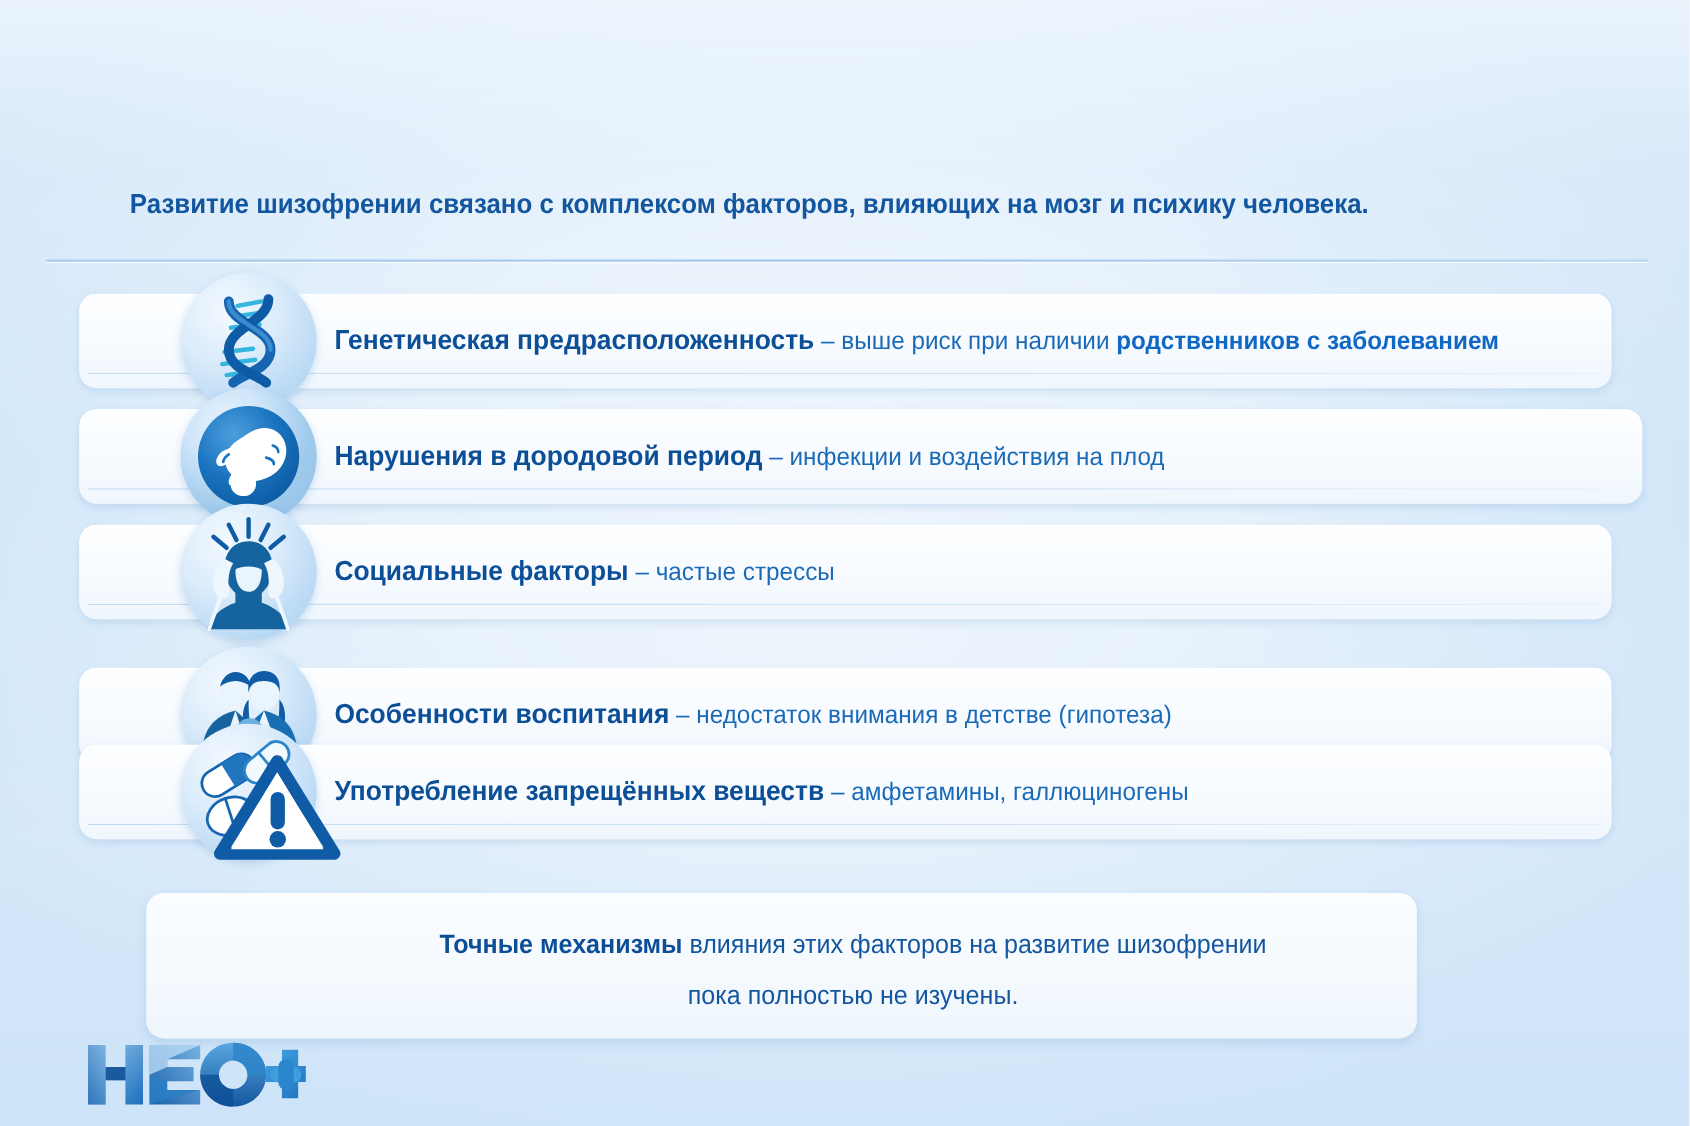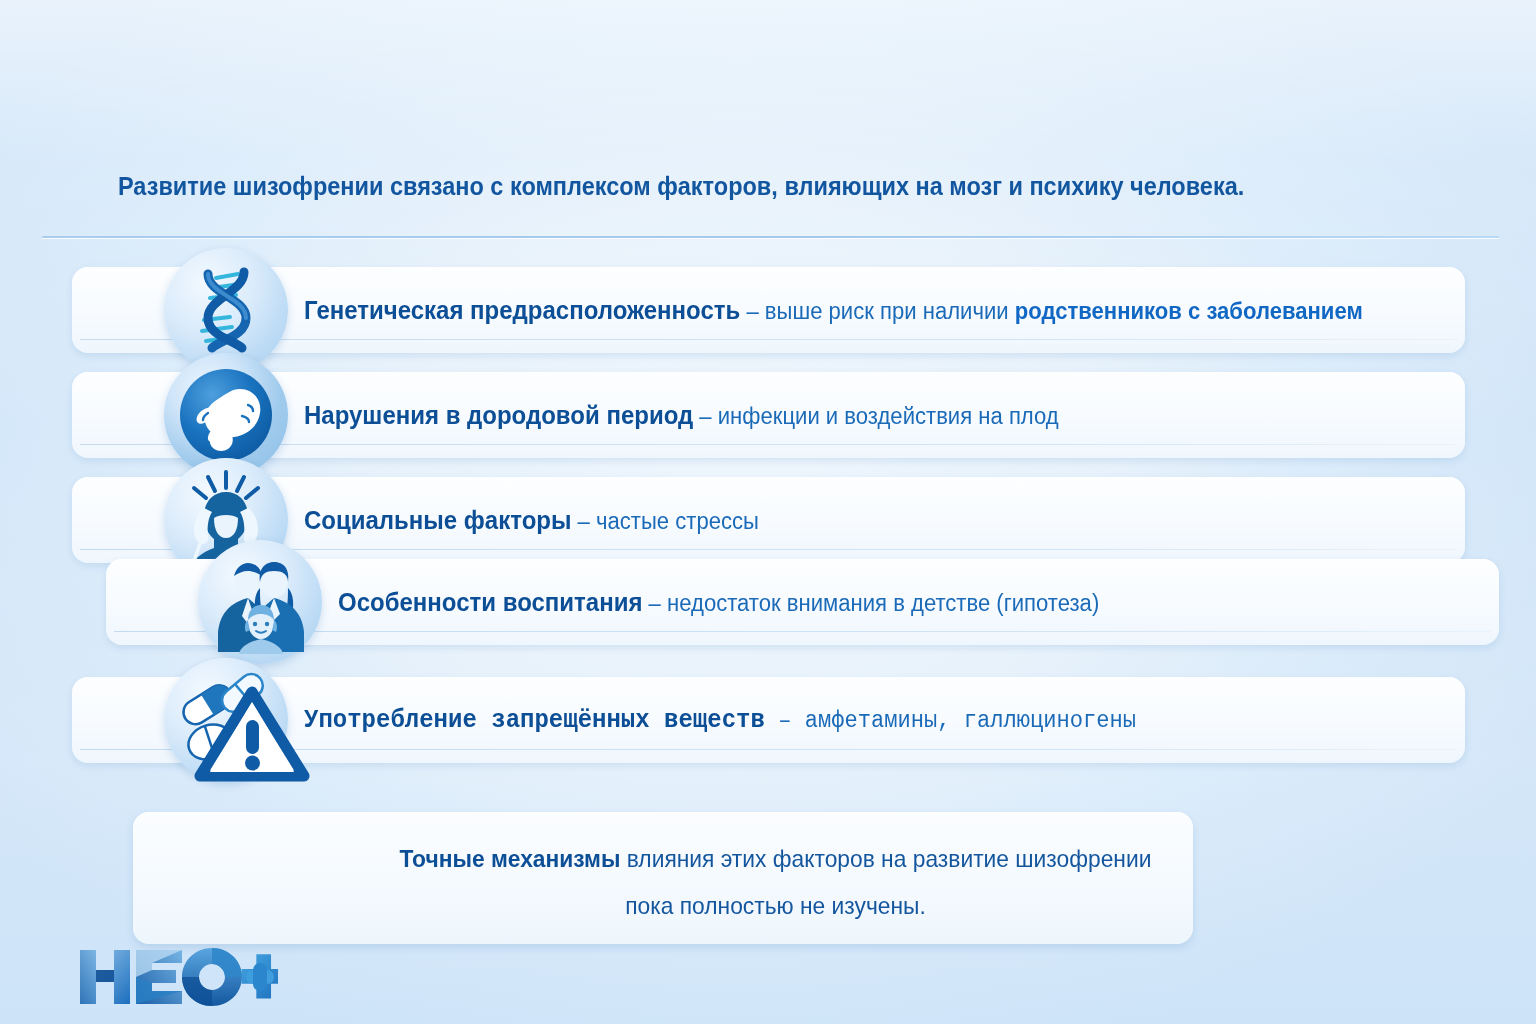--- a/index.html
+++ b/index.html
@@ -157,21 +157,21 @@
     color: #1a66b4;
   }
   .t-bold-navy { font-weight: bold; color: #0c4f96; font-size: 25px; }
   .t-reg { font-weight: normal; color: #1a6ab8; font-size: 23px; }
   .t-bold-blue { font-weight: bold; color: #1168c4; font-size: 23px; }
 
   
   #note-box {
     position: absolute;
     left: 133px; top: 812px;
-    width: 1060px; height: 132px;
+    width: 1155px; height: 132px;
     border-radius: 16px;
     background: linear-gradient(180deg, #fbfdff 0%, #f5fafe 50%, #eef6fd 100%);
     box-shadow: 0 4px 9px rgba(80,135,190,0.18), 0 1px 0 rgba(255,255,255,0.9) inset;
   }
   #note-line-1, #note-line-2 {
     position: absolute;
     left: 0; width: 1285px;
     text-align: center;
     color: #14569e;
     font-size: 24px;
@@ -220,21 +220,21 @@
           <path d="M44 26 C 44 46, 82 50, 82 70 C 82 88, 56 92, 48 100" fill="none" stroke="#1565b0" stroke-width="9" stroke-linecap="round"></path>
           <path d="M80 24 C 80 44, 44 50, 44 70 C 44 88, 70 92, 78 100" fill="none" stroke="#0f5ba6" stroke-width="9" stroke-linecap="round"></path>
           <path d="M44 26 C 44 46, 82 50, 82 70" fill="none" stroke="#4a9ada" stroke-width="4" stroke-linecap="round" opacity="0.75"></path>
         </svg>
       </div>
       <div class="row-text">
         <span class="t-bold-navy">Генетическая предрасположенность</span><span class="t-reg"> – </span><span class="t-reg">выше риск при наличии </span><span class="t-bold-blue">родственников с заболеванием</span>
       </div>
     </div>
 
-    <div class="row" style="top:372px;">
+    <div class="row" style="top:372px;padding-left:28px;">
       <div class="row-card"></div>
       <div class="row-underline"></div>
       <div class="row-icon">
         <div class="icon-disc deep"></div>
         <svg class="icon-svg" viewBox="0 0 124 124">
           <defs>
             <radialGradient id="fetusBg" cx="35%" cy="28%" r="78%">
               <stop offset="0%" stop-color="#4d9fdd"></stop>
               <stop offset="55%" stop-color="#1a73bf"></stop>
               <stop offset="100%" stop-color="#0d5ba3"></stop>
@@ -293,21 +293,21 @@
             <line x1="36" y1="86" x2="26" y2="114"></line>
             <line x1="88" y1="86" x2="98" y2="114"></line>
           </g>
         </svg>
       </div>
       <div class="row-text">
         <span class="t-bold-navy">Социальные факторы</span><span class="t-reg"> – </span><span class="t-reg">частые стрессы</span>
       </div>
     </div>
 
-    <div class="row" style="top:559px;margin-left:34px;">
+    <div class="row" style="top:607px;">
       <div class="row-card"></div>
       <div class="row-underline"></div>
       <div class="row-icon">
         <div class="icon-disc"></div>
         <svg class="icon-svg" viewBox="0 0 124 124">
 
           <path d="M36 40 C 36 30, 43 24, 50 24 C 57 24, 64 30, 64 40
                    C 64 50, 58 58, 50 58 C 42 58, 36 50, 36 40 Z" fill="#eaf4fc"></path>
           <path d="M36 36 C 38 28, 44 23, 50 23 C 57 23, 63 28, 64 36
                    C 60 33, 54 31, 50 31 C 45 31, 40 33, 36 36 Z" fill="#0f5ba6"></path>
@@ -335,21 +335,21 @@
             <circle cx="69" cy="84" r="2.2"></circle>
           </g>
           <path d="M58 91 C 61 93, 65 93, 68 91" stroke="#2b7ebe" stroke-width="2" fill="none" stroke-linecap="round"></path>
         </svg>
       </div>
       <div class="row-text">
         <span class="t-bold-navy">Особенности воспитания</span><span class="t-reg"> – </span><span class="t-reg">недостаток внимания в детстве (гипотеза)</span>
       </div>
     </div>
 
-    <div class="row" style="top:677px;font-family:Liberation Mono, monospace;">
+    <div class="row" style="top:677px;">
       <div class="row-card"></div>
       <div class="row-underline"></div>
       <div class="row-icon">
         <div class="icon-disc"></div>
         <svg class="icon-svg" viewBox="0 0 124 124" style="overflow:visible">
 
           <g transform="rotate(-32 44 44)">
             <rect x="16" y="34" width="52" height="24" rx="12" fill="#ffffff" stroke="#1565b0" stroke-width="2.5"></rect>
             <path d="M42 34 L 56 34 A12 12 0 0 1 56 58 L 42 58 Z" fill="#1f76bd"></path>
           </g>

